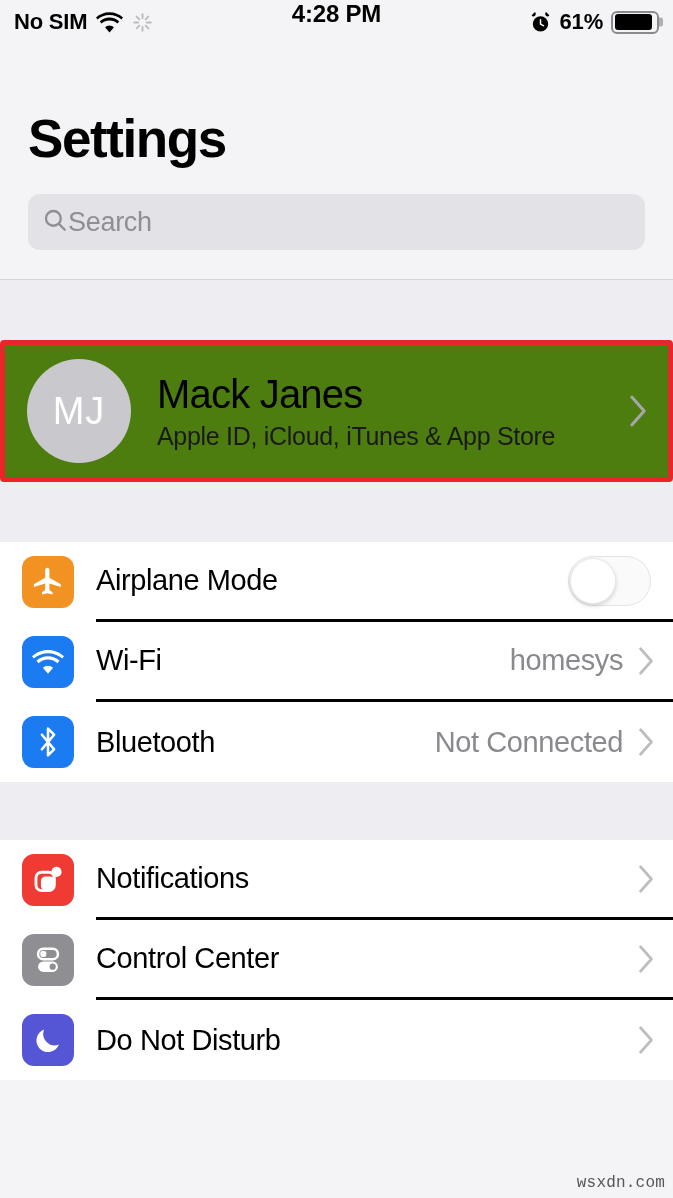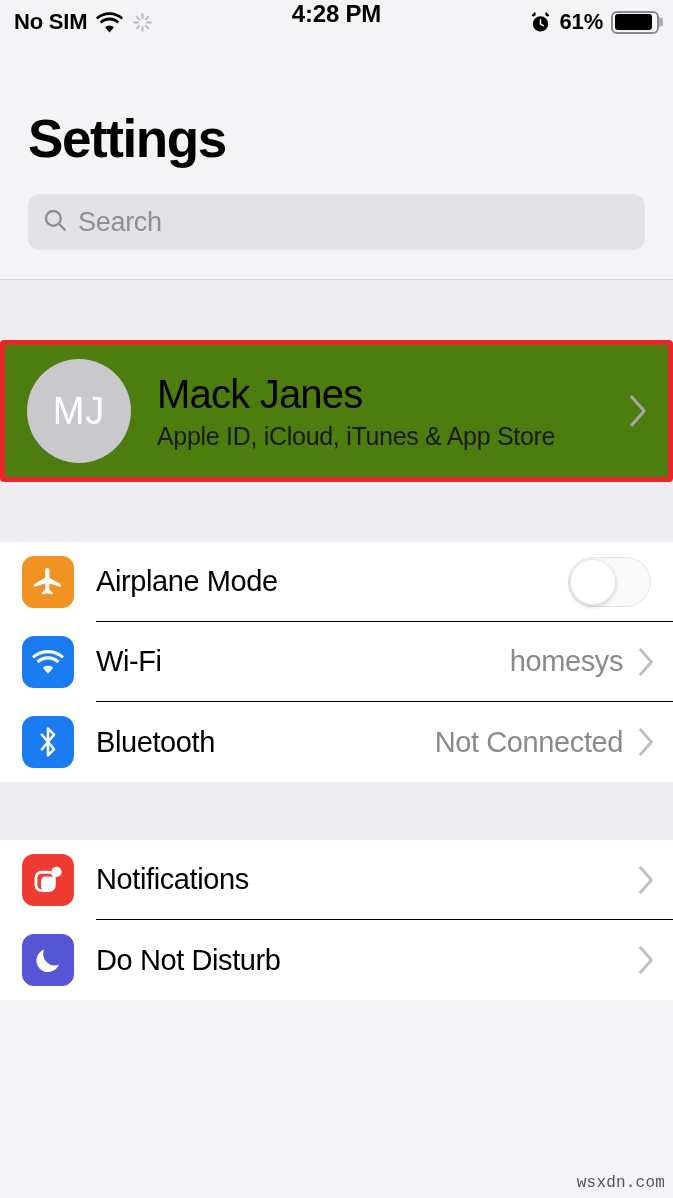--- a/index.html
+++ b/index.html
@@ -82,21 +82,20 @@
     line-height: 1;
   }
   .searchbar {
     margin-top: 29px;
     height: 56px;
     background: #e3e3e7;
     border-radius: 12px;
     display: flex;
     align-items: center;
     padding: 0 14px;
-    gap: 10px;
   }
   .search-placeholder {
     font-size: 27px;
     color: #8e8e93;
     letter-spacing: -0.3px;
   }
   .header-rule {
     height: 1px;
     background: #d6d6da;
     margin-top: 29px;
@@ -115,21 +114,21 @@
     min-height: 80px;
     padding-left: 22px;
     position: relative;
   }
   .row-inner {
     display: flex;
     align-items: center;
     flex: 1;
     min-height: 80px;
     padding-right: 18px;
-    border-bottom: 1px solid #000000;
+    border-bottom: 3px solid #000000;
   }
   .row:last-child .row-inner { border-bottom: none; }
 
   .app-icon {
     width: 52px; height: 52px;
     border-radius: 12px;
     flex: 0 0 52px;
     margin-right: 22px;
     display: flex;
     align-items: center;
@@ -382,20 +381,38 @@
         <div class="row-inner">
           <span class="row-label">Notifications</span>
           <span>
             <svg class="chev" width="18" height="30" viewBox="0 0 12 22" fill="none" stroke="#bdbdc2" stroke-width="2" stroke-linecap="round" stroke-linejoin="round">
                 <polyline points="2,2 10,11 2,20"></polyline>
               </svg>
           </span>
         </div>
       </div>
 
+      <div class="row">
+        <div class="app-icon" style="background:#8e8e93">
+          <svg width="34" height="34" viewBox="0 0 24 24">
+            <rect x="5" y="4" width="14" height="7.4" rx="3.7" fill="none" stroke="#fff" stroke-width="1.8"></rect>
+            <circle cx="8.7" cy="7.7" r="2.2" fill="#fff"></circle>
+            <rect x="5" y="13" width="14" height="7.4" rx="3.7" fill="#fff"></rect>
+            <circle cx="15.3" cy="16.7" r="2.2" fill="#8e8e93"></circle>
+          </svg>
+        </div>
+        <div class="row-inner">
+          <span class="row-label">Control Center</span>
+          <span>
+            <svg class="chev" width="18" height="30" viewBox="0 0 12 22" fill="none" stroke="#bdbdc2" stroke-width="2" stroke-linecap="round" stroke-linejoin="round">
+                <polyline points="2,2 10,11 2,20"></polyline>
+              </svg>
+          </span>
+        </div>
+      </div>
 
       <div class="row">
         <div class="app-icon" style="background:#5456d6">
           <svg width="32" height="32" viewBox="0 0 24 24" fill="#fff">
             <path d="M20.2 15.4A8.6 8.6 0 0 1 9.1 4.2a8.7 8.7 0 1 0 11.1 11.2z"></path>
           </svg>
         </div>
         <div class="row-inner">
           <span class="row-label">Do Not Disturb</span>
           <span>

